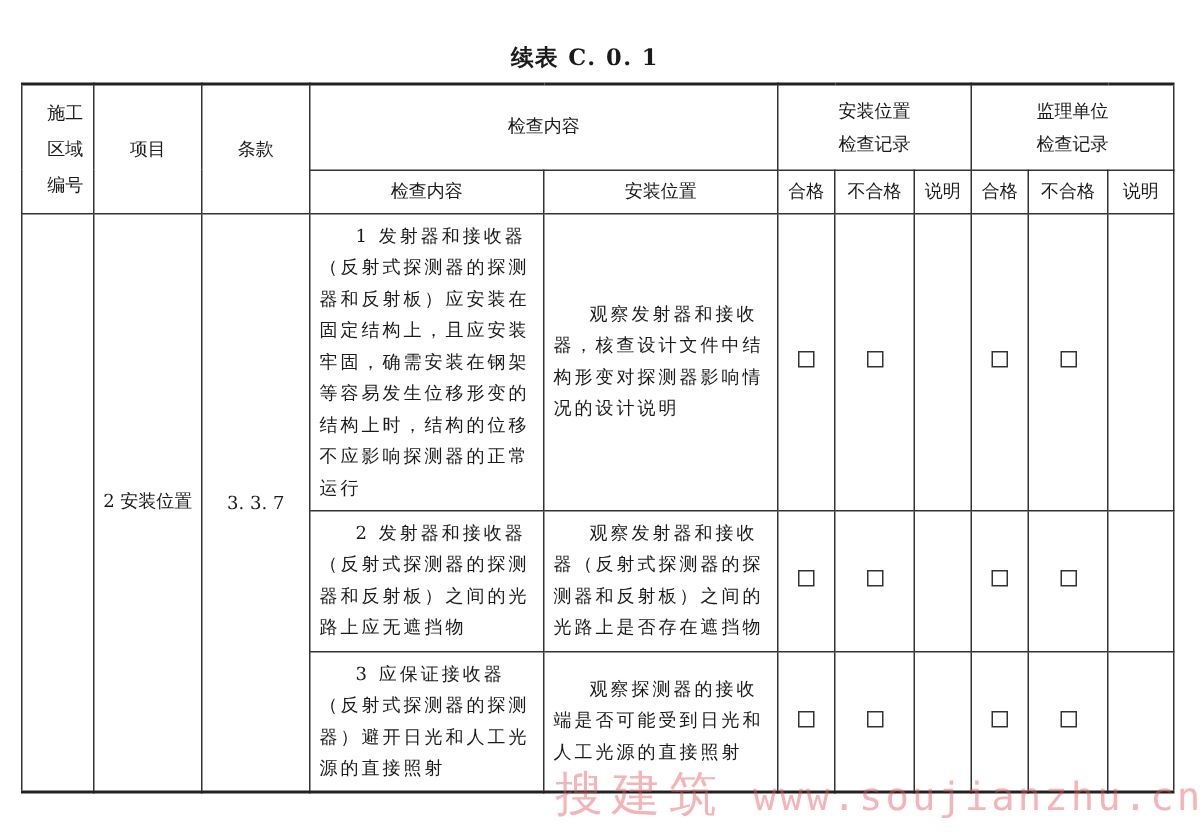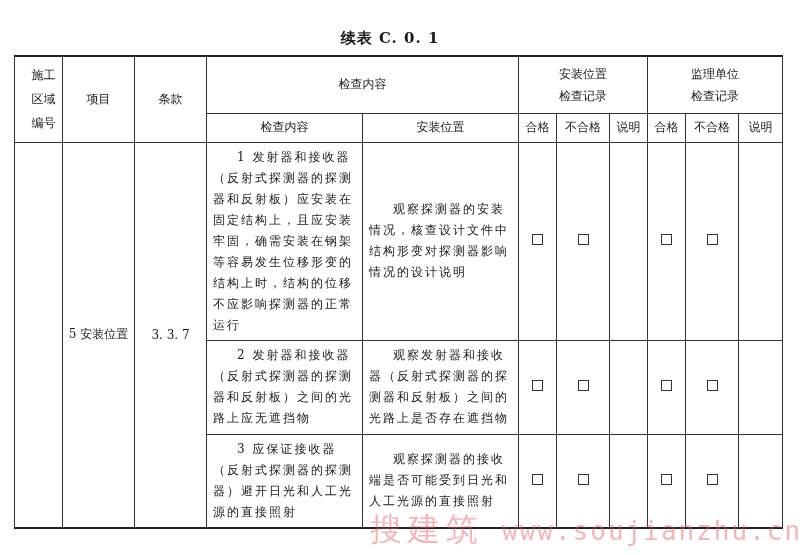--- a/index.html
+++ b/index.html
@@ -66,24 +66,24 @@
     <td>合格</td>
     <td>不合格</td>
     <td>说明</td>
     <td>合格</td>
     <td>不合格</td>
     <td>说明</td>
   </tr>
 
   <tr style="height:193px">
     <td rowspan="3"></td>
-    <td rowspan="3">5 安装位置</td>
+    <td rowspan="3">2 安装位置</td>
     <td rowspan="3">3. 3. 7</td>
     <td class="req indent">1 发射器和接收器（反射式探测器的探测器和反射板）应安装在固定结构上，且应安装牢固，确需安装在钢架等容易发生位移形变的结构上时，结构的位移不应影响探测器的正常运行</td>
-    <td class="meth indent">观察探测器的安装情况，核查设计文件中结构形变对探测器影响情况的设计说明</td>
+    <td class="meth indent">观察发射器和接收器，核查设计文件中结构形变对探测器影响情况的设计说明</td>
     <td><span class="cb"></span></td>
     <td><span class="cb"></span></td>
     <td></td>
     <td><span class="cb"></span></td>
     <td><span class="cb"></span></td>
     <td></td>
   </tr>
 
   <tr style="height:94px">
     <td class="req indent">2 发射器和接收器（反射式探测器的探测器和反射板）之间的光路上应无遮挡物</td>

